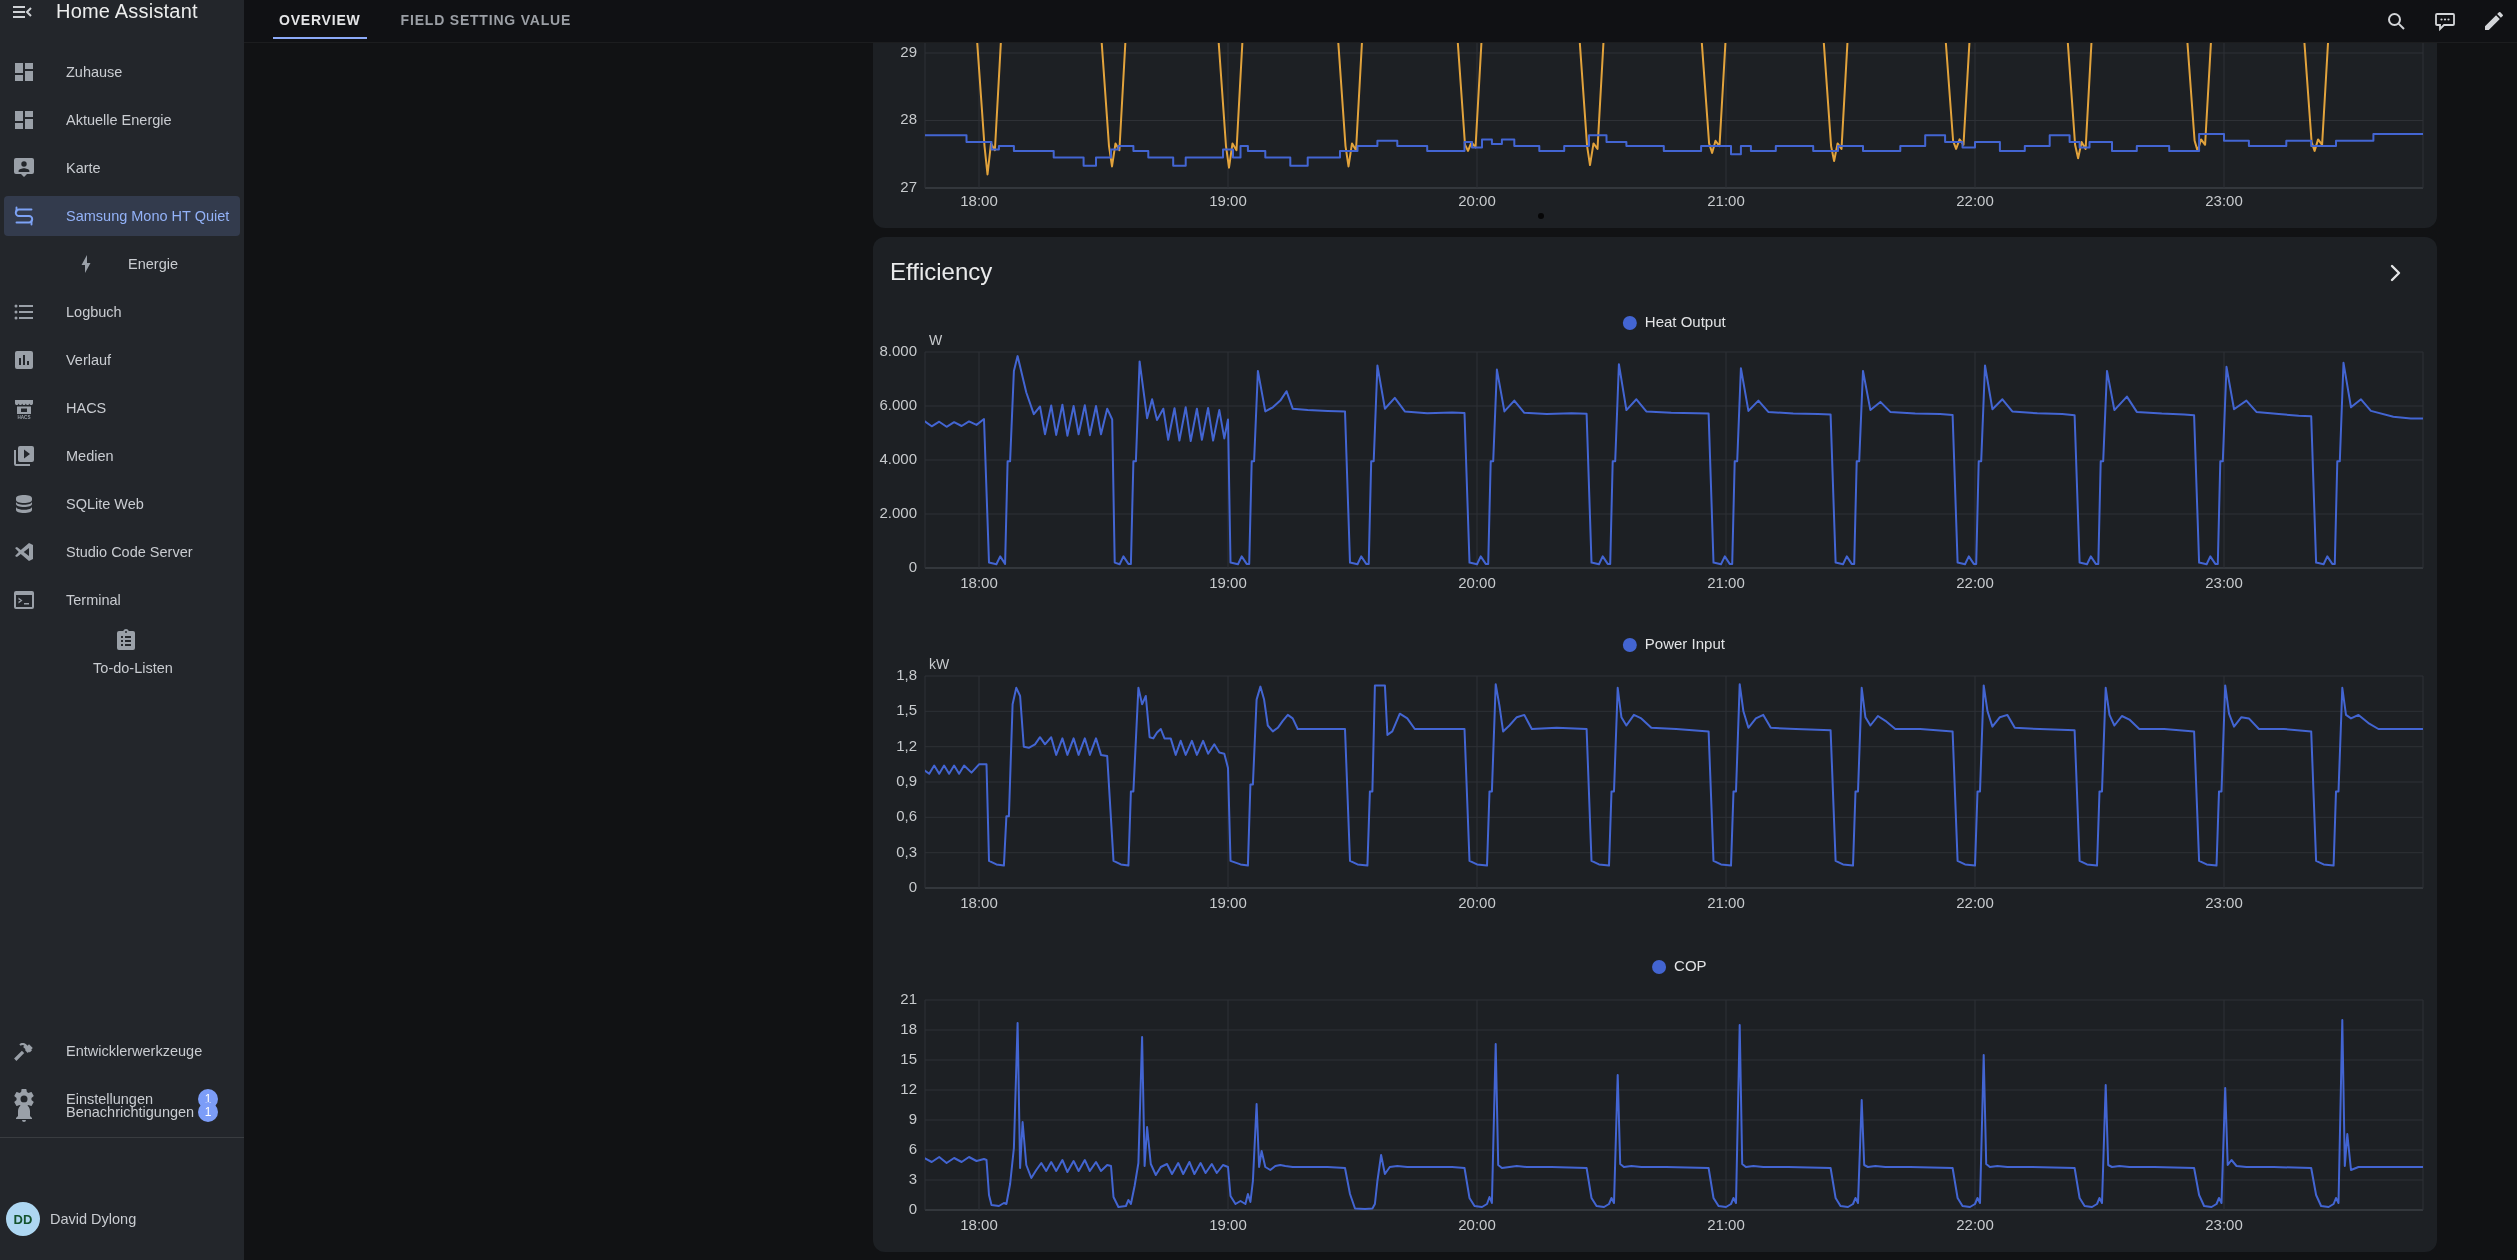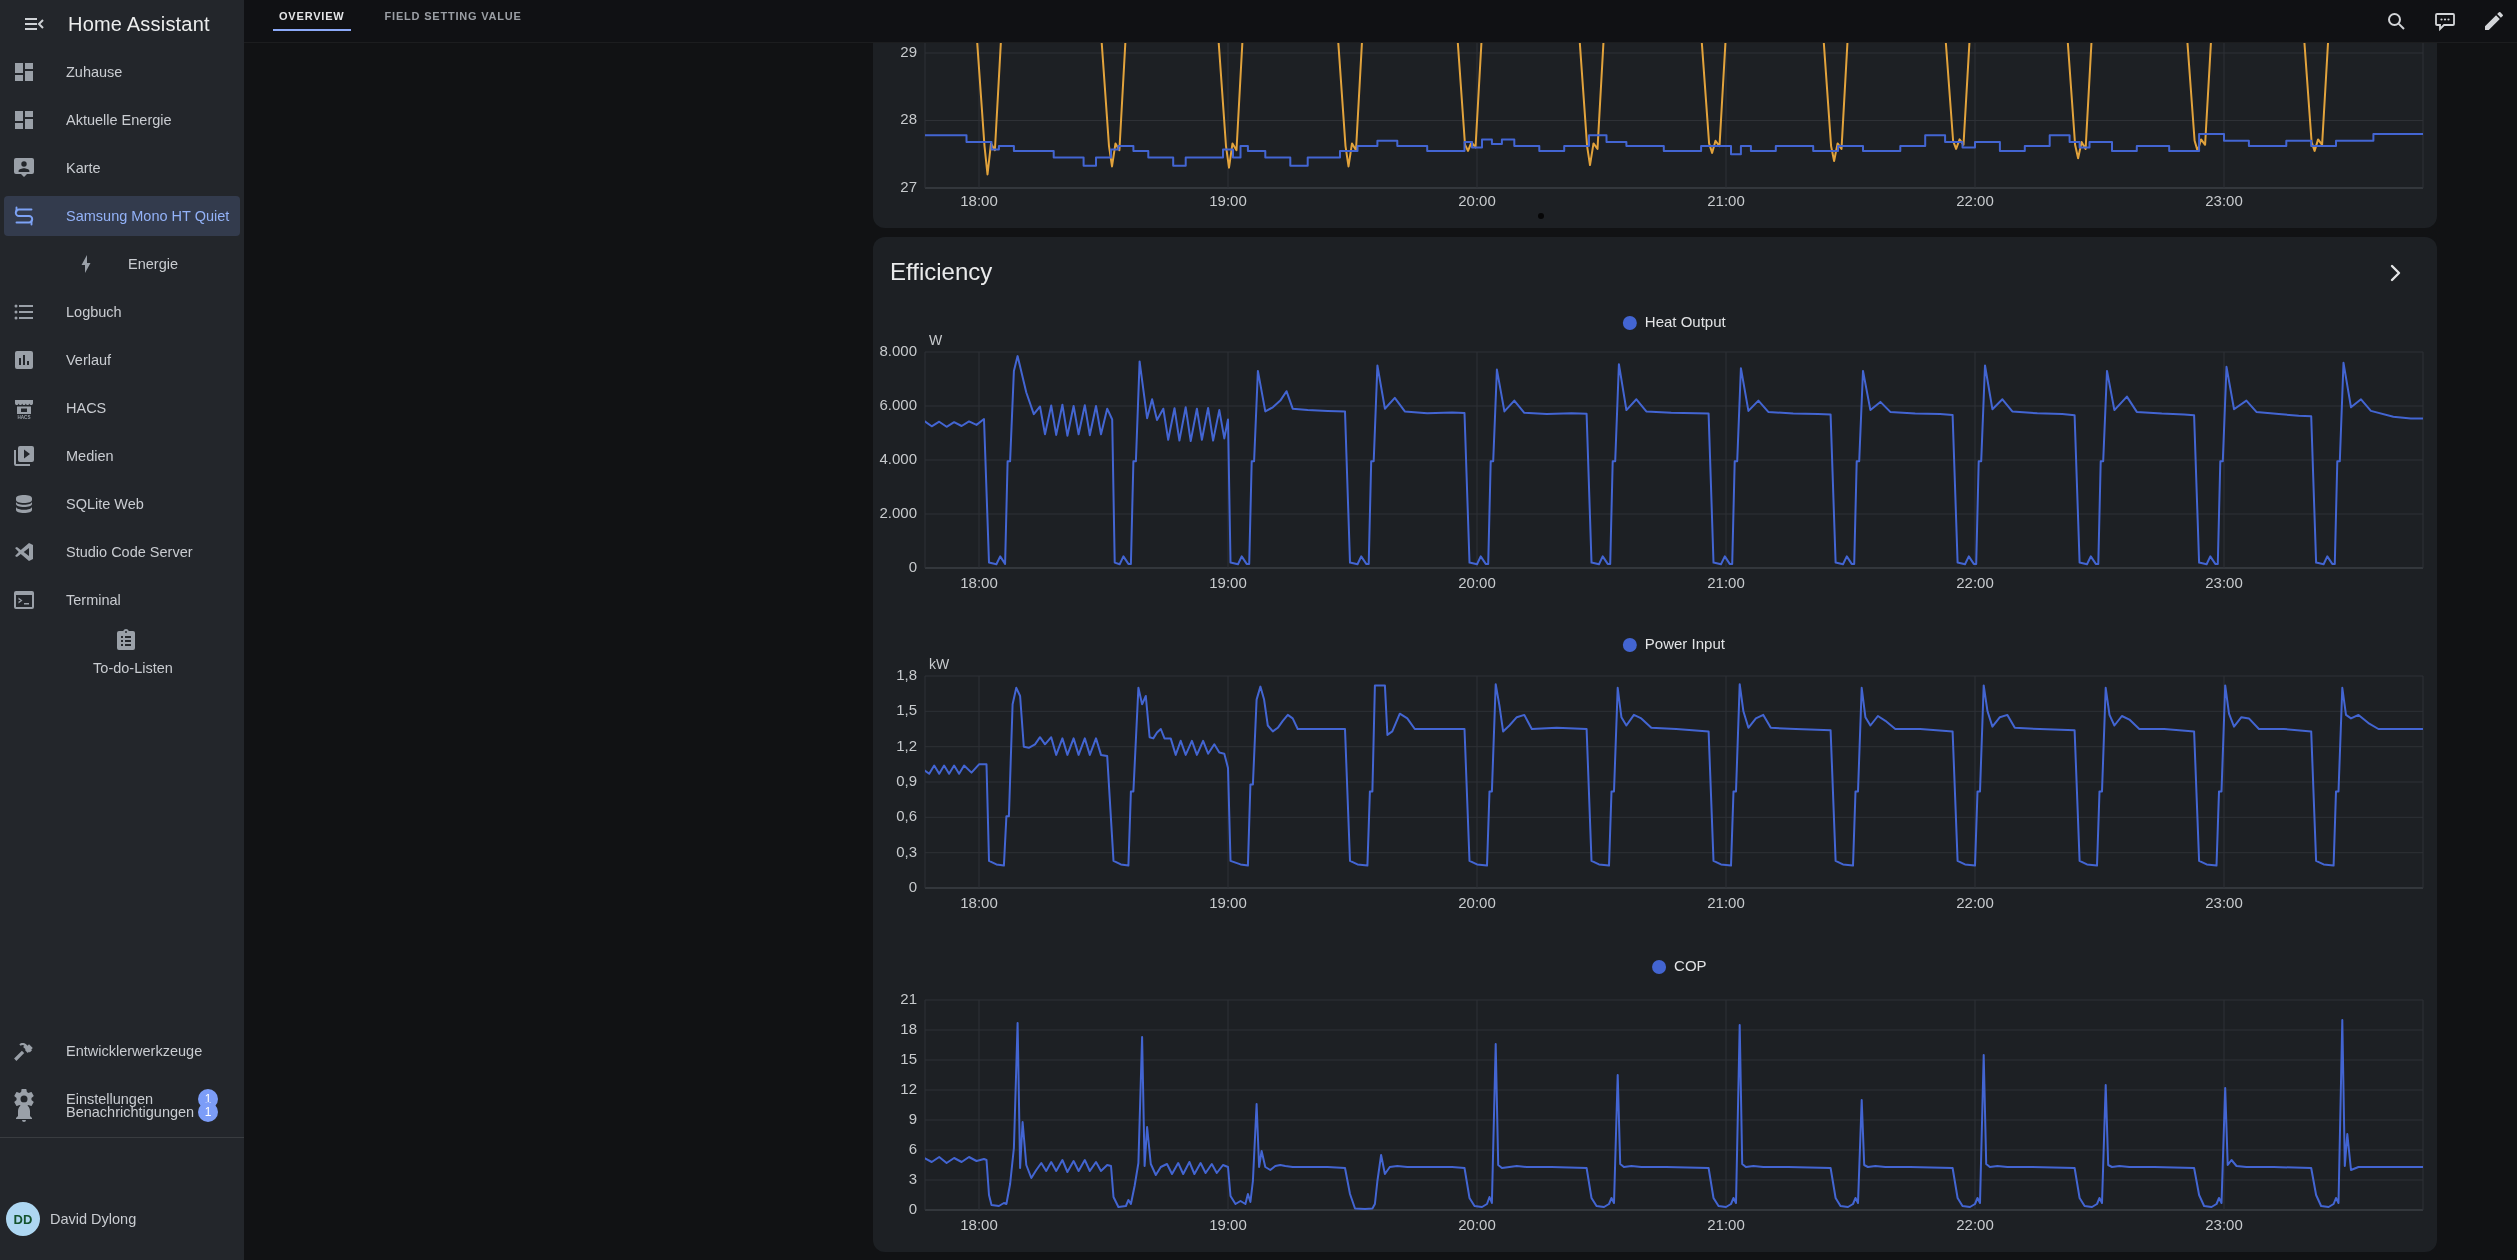--- a/index.html
+++ b/index.html
@@ -3,21 +3,21 @@
 <meta charset="utf-8">
 <style>
   html,body{margin:0;padding:0;background:#000;}
   body{width:2517px;height:1260px;position:relative;overflow:hidden;
        font-family:"Liberation Sans","DejaVu Sans",sans-serif;
        -webkit-font-smoothing:antialiased;color:#d6d8da;}
   .page{position:absolute;inset:0;background:#111214;}
 
   
   .sidebar{position:absolute;left:0;top:0;width:244px;height:1260px;background:#23262b;z-index:5;}
-  .sb-header{position:absolute;left:0;top:0;width:244px;height:48px;display:flex;align-items:center;margin-left:12px;}
+  .sb-header{position:absolute;left:0;top:0;width:244px;height:48px;display:flex;}
   .sb-toggle{width:24px;height:24px;margin-left:10px;color:#cfd2d6;cursor:pointer;}
   .sb-title{margin-left:22px;font-size:20px;color:#eceded;letter-spacing:.2px;}
   .sb-item{position:absolute;left:4px;width:236px;height:40px;border-radius:4px;
            display:flex;align-items:center;cursor:pointer;color:#c9ccd1;gap:8px;}
   .sb-item .ic{width:24px;height:24px;margin-left:8px;color:#9aa0a8;flex:0 0 auto;}
   .sb-item .lb{margin-left:22px;font-size:14.5px;font-weight:500;white-space:nowrap;}
   .sb-item.sel{background:#333b4d;color:#93b2f8;}
   .sb-item.sel .ic{color:#7da2f5;}
   .badge{position:absolute;right:22px;width:20px;height:20px;border-radius:50%;
          background:#7c9df8;color:#fff;font-size:12px;font-weight:500;
@@ -25,22 +25,22 @@
   .sb-divider{position:absolute;left:0;width:244px;height:1px;background:rgba(255,255,255,.10);}
   .avatar{position:absolute;left:2px;top:3px;width:34px;height:34px;border-radius:50%;
           background:#aed7f2;color:#14532d;font-size:13px;font-weight:700;
           display:flex;align-items:center;justify-content:center;}
   .sb-user .lb{margin-left:46px;}
 
   
   .hdr{position:absolute;left:244px;top:0;width:2273px;height:42px;background:#101114;
        border-bottom:1px solid rgba(255,255,255,.05);z-index:4;}
   .tabs{position:absolute;left:15px;top:0;height:42px;display:flex;}
-  .tab{position:relative;height:31px;display:flex;align-items:center;padding:0 20px;
-       font-size:11px;font-weight:700;letter-spacing:.8px;color:#9b9fa5;cursor:pointer;}
+  .tab{position:relative;height:39px;display:flex;align-items:center;padding:0 20px;
+       font-size:14px;font-weight:700;letter-spacing:.8px;color:#9b9fa5;cursor:pointer;}
   .tab.active{color:#e4e5e7;}
   .tab.active:after{content:"";position:absolute;left:14px;right:14px;bottom:0;height:2px;background:#8caaf8;}
   .hdr-actions{position:absolute;right:11px;top:0;height:42px;display:flex;align-items:center;gap:25px;}
   .hbtn{width:24px;height:24px;color:#d3d5d8;cursor:pointer;}
 
   
   .card{position:absolute;background:#1d2024;border-radius:12px;}
   #card-temp{left:873px;top:-60px;width:1564px;height:288px;border-top-left-radius:0;border-top-right-radius:0;}
   #card-temp svg{position:absolute;left:0;top:102px;}
   #card-eff{left:873px;top:237px;width:1564px;height:1015px;}

